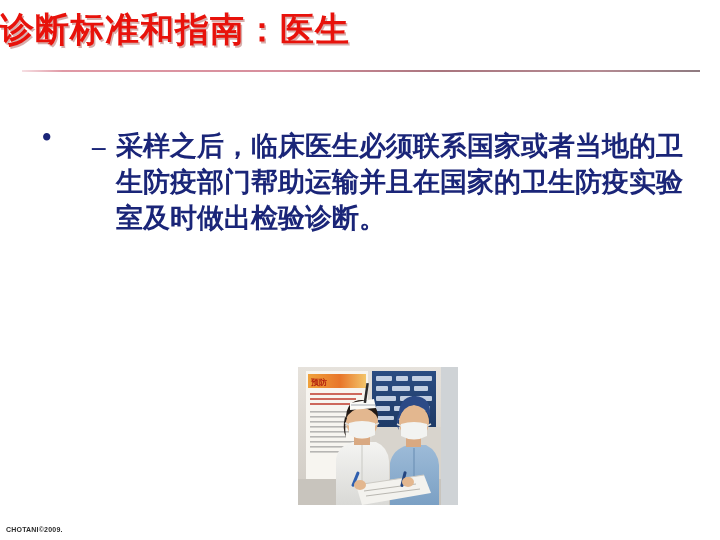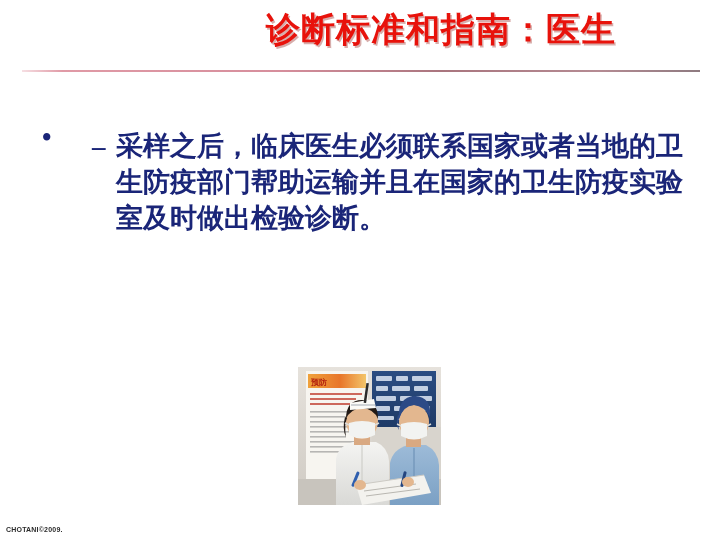--- a/index.html
+++ b/index.html
@@ -19,21 +19,21 @@
     background: #ffffff;
     overflow: hidden;
   }
 
   
   .title-area {
     position: absolute;
     left: 0;
     top: 12px;
     width: 616px;
-    text-align: right;
+    text-align: left;
   }
   .slide-title {
     display: inline-block;
     font-family: "Liberation Serif", "DejaVu Serif", serif;
     font-weight: bold;
     font-size: 34px;
     line-height: 1.05;
     letter-spacing: 1px;
     color: #E8120B;
     text-shadow: 1.5px 1.5px 0 rgba(140, 20, 15, 0.35);
@@ -101,21 +101,21 @@
     font-size: 27px;
     line-height: 1.34;
     color: #1A2578;
   }
 
   
   .photo {
     position: absolute;
     left: 298px;
     top: 367px;
-    width: 143px;
+    width: 160px;
     height: 138px;
     background: #cfd3d6;
     overflow: hidden;
     border: 0;
   }
   .photo svg { display: block; }
 
   
   .footer-credit {
     position: absolute;

